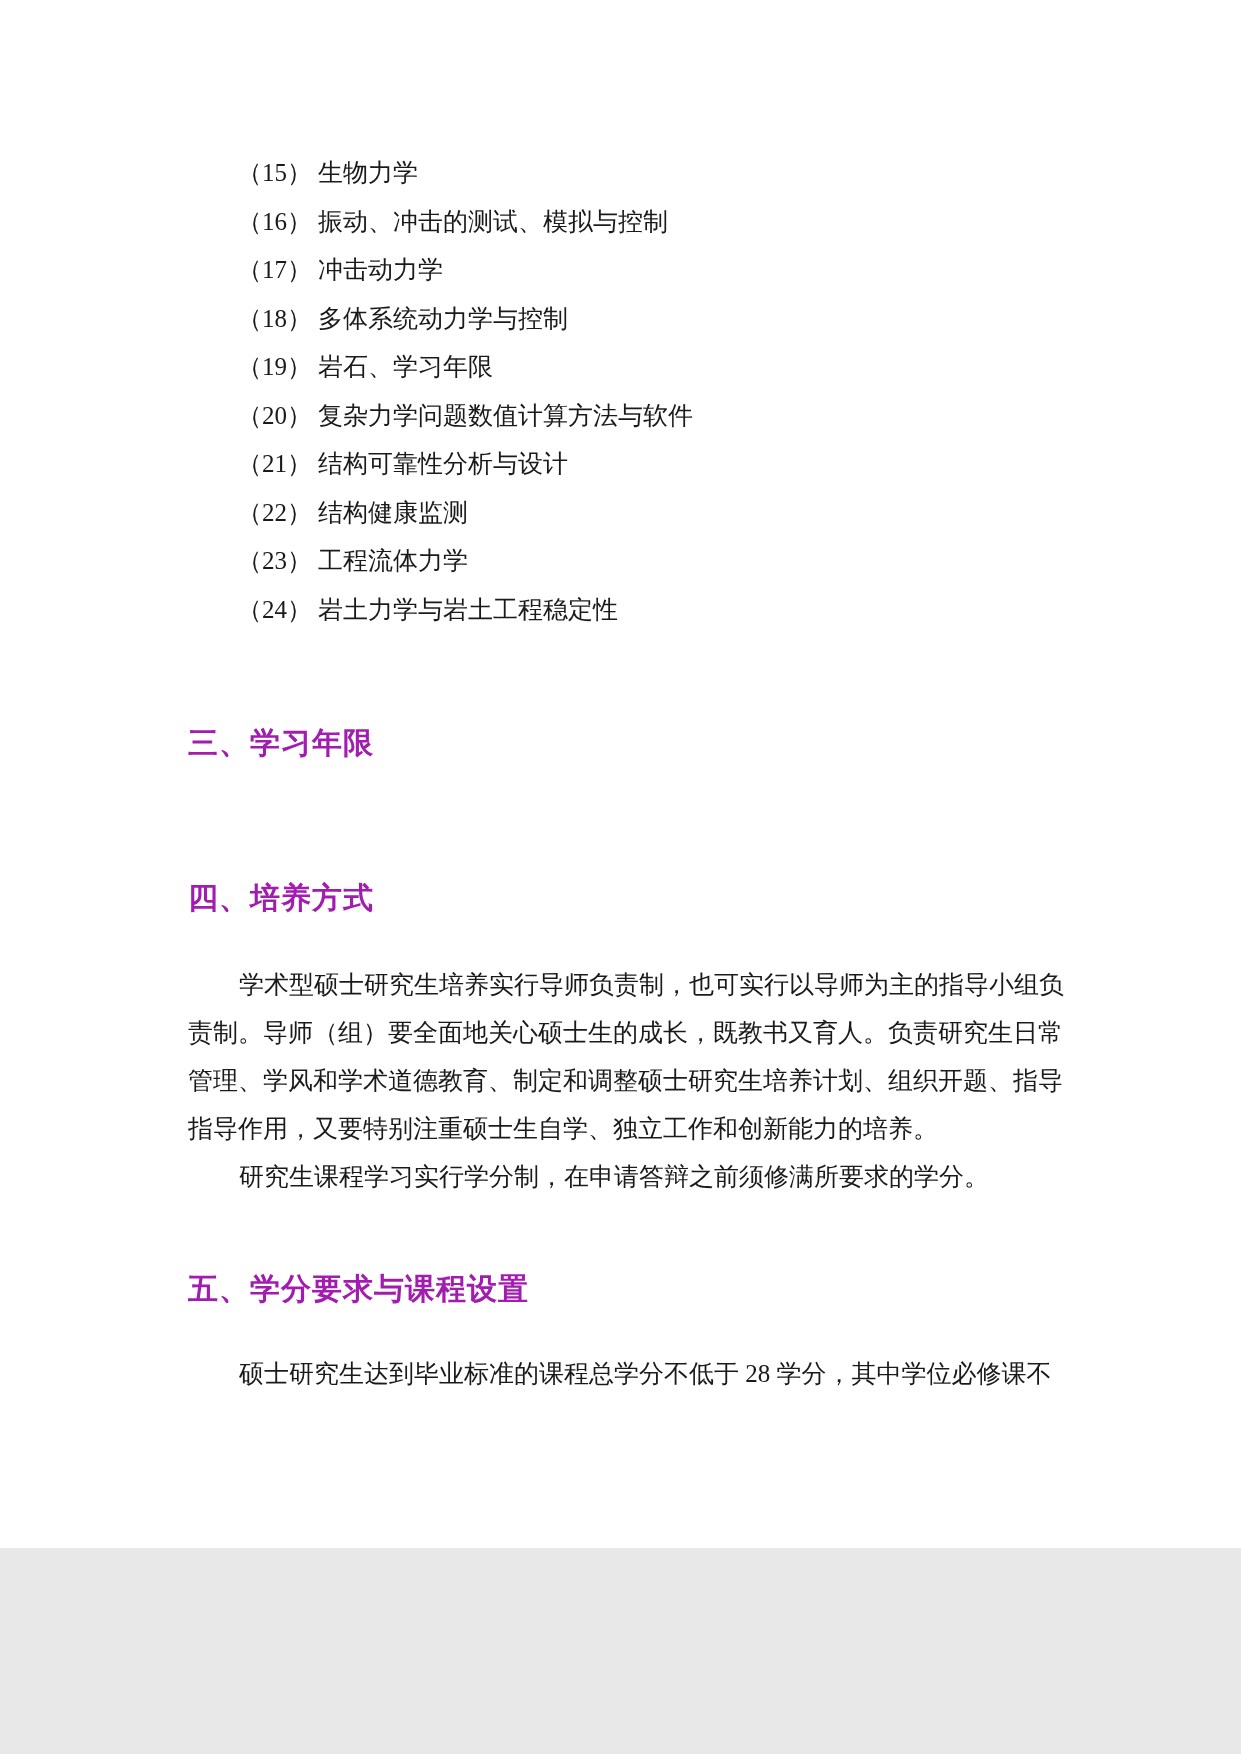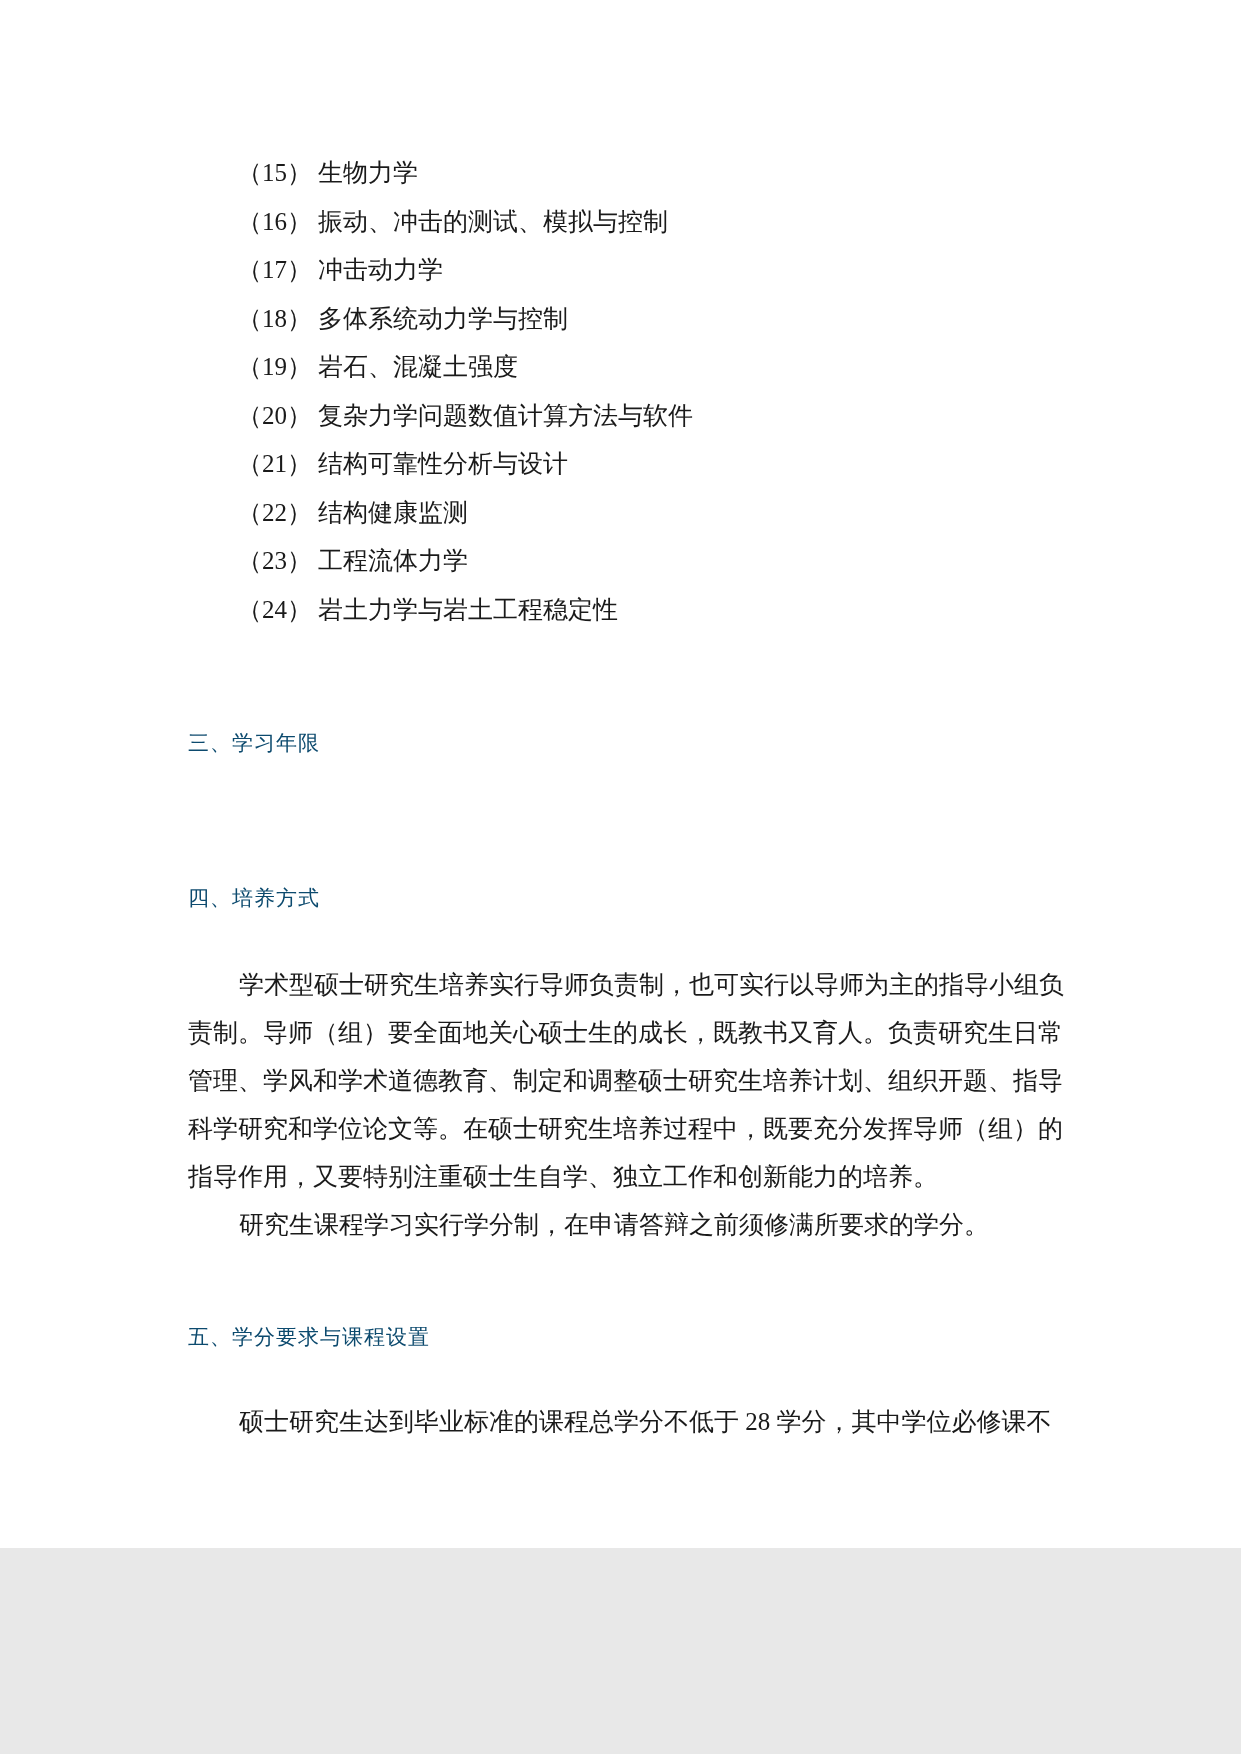--- a/index.html
+++ b/index.html
@@ -34,25 +34,25 @@
   }
   .course-item .num {
     display: inline-block;
     margin-left: 49px;
     width: 81px;
   }
   
   .h {
     margin: 0;
     font-family: "Liberation Sans", "DejaVu Sans", sans-serif;
-    font-weight: normal;
-    font-size: 21px;
+    font-weight: bold;
+    font-size: 30px;
     line-height: 40px;
     letter-spacing: 1px;
-    color: #0c4a6e;
+    color: #a21caf;
   }
   .sec3-h { margin-top: 89px; }
   .sec4-h { margin-top: 115px; }
   .sec5-h { margin-top: 68px; }
   
   .para { margin: 0; }
   .para .line {
     font-size: 25px;
     line-height: 48px;
     white-space: nowrap;
@@ -77,21 +77,21 @@
         <div class="course-item">
         <span class="num">（16）</span><span class="title">振动、冲击的测试、模拟与控制</span>
       </div>
         <div class="course-item">
         <span class="num">（17）</span><span class="title">冲击动力学</span>
       </div>
         <div class="course-item">
         <span class="num">（18）</span><span class="title">多体系统动力学与控制</span>
       </div>
         <div class="course-item">
-        <span class="num">（19）</span><span class="title">岩石、混凝土强度</span>
+        <span class="num">（19）</span><span class="title">岩石、学习年限</span>
       </div>
         <div class="course-item">
         <span class="num">（20）</span><span class="title">复杂力学问题数值计算方法与软件</span>
       </div>
         <div class="course-item">
         <span class="num">（21）</span><span class="title">结构可靠性分析与设计</span>
       </div>
         <div class="course-item">
         <span class="num">（22）</span><span class="title">结构健康监测</span>
       </div>
@@ -104,21 +104,20 @@
       </div>
 
     <h2 class="h sec3-h">三、学习年限</h2>
 
     <h2 class="h sec4-h">四、培养方式</h2>
     <div class="para sec4-p1">
 
     <div class="line first">学术型硕士研究生培养实行导师负责制，也可实行以导师为主的指导小组负</div>
         <div class="line">责制。导师（组）要全面地关心硕士生的成长，既教书又育人。负责研究生日常</div>
         <div class="line">管理、学风和学术道德教育、制定和调整硕士研究生培养计划、组织开题、指导</div>
-        <div class="line">科学研究和学位论文等。在硕士研究生培养过程中，既要充分发挥导师（组）的</div>
         <div class="line">指导作用，又要特别注重硕士生自学、独立工作和创新能力的培养。</div>
       </div>
     <div class="para sec4-p2">
 
     <div class="line first">研究生课程学习实行学分制，在申请答辩之前须修满所要求的学分。</div>
       </div>
 
     <h2 class="h sec5-h">五、学分要求与课程设置</h2>
     <div class="para sec5-p">
 

